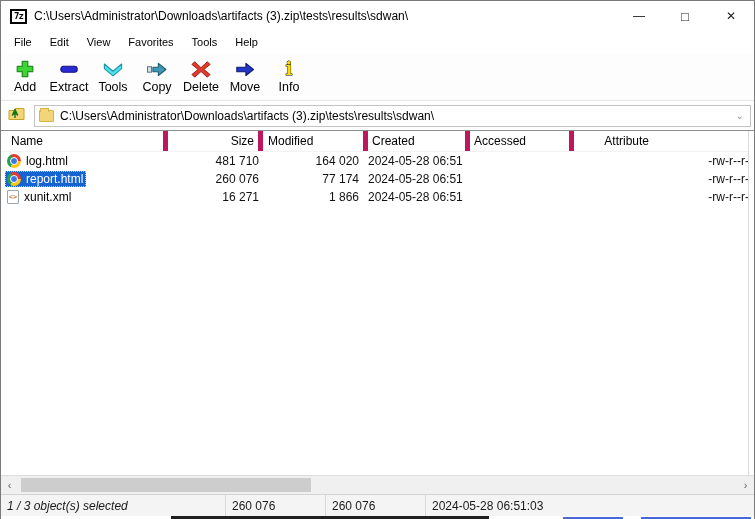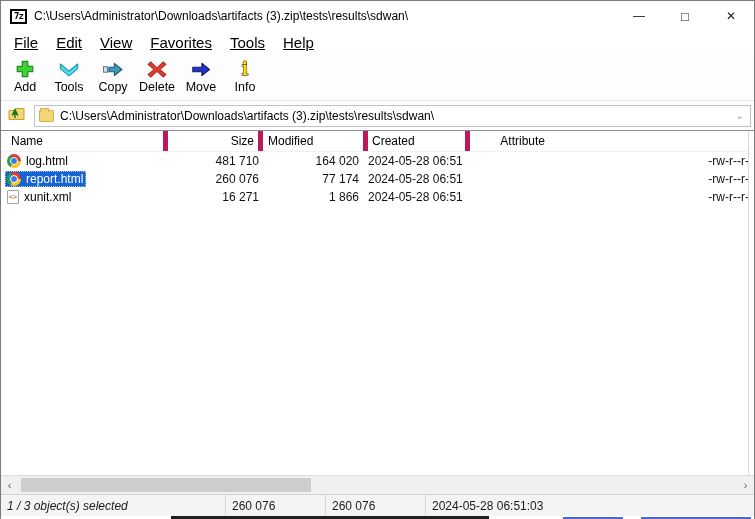--- a/index.html
+++ b/index.html
@@ -16,21 +16,21 @@
     display:flex; align-items:center; justify-content:center;
     font:bold 9px "DejaVu Sans Mono",monospace; letter-spacing:-1px; color:#000; background:#fff; }
   .title-text { flex:1; font-size:12px; color:#000; white-space:nowrap; overflow:hidden; }
   .caption-buttons { display:flex; height:100%; }
   .caption-btn { width:46px; height:100%; display:flex; align-items:center; justify-content:center;
     font-size:12px; color:#222; background:transparent; border:none; }
   .caption-btn.max span { font-size:13px; }
 
   
   .menubar { height:22px; display:flex; align-items:center; padding-left:4px; background:#fff; flex:0 0 auto; }
-  .menu-item { padding:2px 9px; font-size:15px; color:#000;text-decoration:underline; }
+  .menu-item { padding:2px 9px; font-size:11px; color:#000; }
 
   
   .toolbar { height:48px; display:flex; align-items:flex-start; padding:3px 0 0 2px; background:#fdfdfd;
     border-bottom:1px solid #e6e6e6; flex:0 0 auto; }
   .tool-btn { width:44px; display:flex; flex-direction:column; align-items:center; gap:1px; padding-top:3px; }
   .tool-btn svg { width:26px; height:20px; display:block; }
   .tool-label { font-size:12.5px; color:#000; }
 
   
   .addressrow { height:29px; display:flex; align-items:center; background:#fff; flex:0 0 auto; }
@@ -121,20 +121,28 @@
       <span>
         <svg viewBox="0 0 26 22">
             <path d="M10 2.5h6v5.5h5.5v6H16v5.5h-6V14H4.5V8H10z" fill="#3fd435" stroke="#1f8f1f" stroke-width="1.4" stroke-linejoin="round"></path>
           </svg>
       </span>
       <span class="tool-label">Add</span>
     </div>
     <div class="tool-btn">
       <span>
         <svg viewBox="0 0 26 22">
+            <rect x="4" y="8" width="18" height="6.5" rx="3" fill="#2b2bd5" stroke="#14147d" stroke-width="1.2"></rect>
+          </svg>
+      </span>
+      <span class="tool-label">Extract</span>
+    </div>
+    <div class="tool-btn">
+      <span>
+        <svg viewBox="0 0 26 22">
             <path d="M3.5 5.5 L13 13.5 L22.5 5.5 L22.5 10.5 L13 18.5 L3.5 10.5 Z" fill="#52e0ea" stroke="#1a96a8" stroke-width="1.2" stroke-linejoin="round"></path>
           </svg>
       </span>
       <span class="tool-label">Tools</span>
     </div>
     <div class="tool-btn">
       <span>
         <svg viewBox="0 0 26 22">
             <rect x="2.5" y="8.5" width="4.5" height="6" fill="#cfe2ea" stroke="#4d6d7a" stroke-width="1"></rect>
             <path d="M8.5 9h6V4.8L22.8 11.5 14.5 18.2V14h-6z" fill="#3e98b8" stroke="#1f5b70" stroke-width="1.2" stroke-linejoin="round"></path>
@@ -184,20 +192,21 @@
     </div>
   </div>
 
   <div class="listpanel">
     <div class="listinner">
       <div class="lrow header">
         <div class="c c-name">Name</div>
         <div class="c c-size">Size</div>
         <div class="c c-mod">Modified</div>
         <div class="c c-crt">Created</div>
+        <div class="c c-acc">Accessed</div>
         <div class="c c-att">Attribute</div>
       </div>
 
       <div class="lrow">
         <div class="c c-name">
           <span class="name-chip">
             <span class="chrome-icon"></span>
             <span class="fname">log.html</span>
           </span>
         </div>

